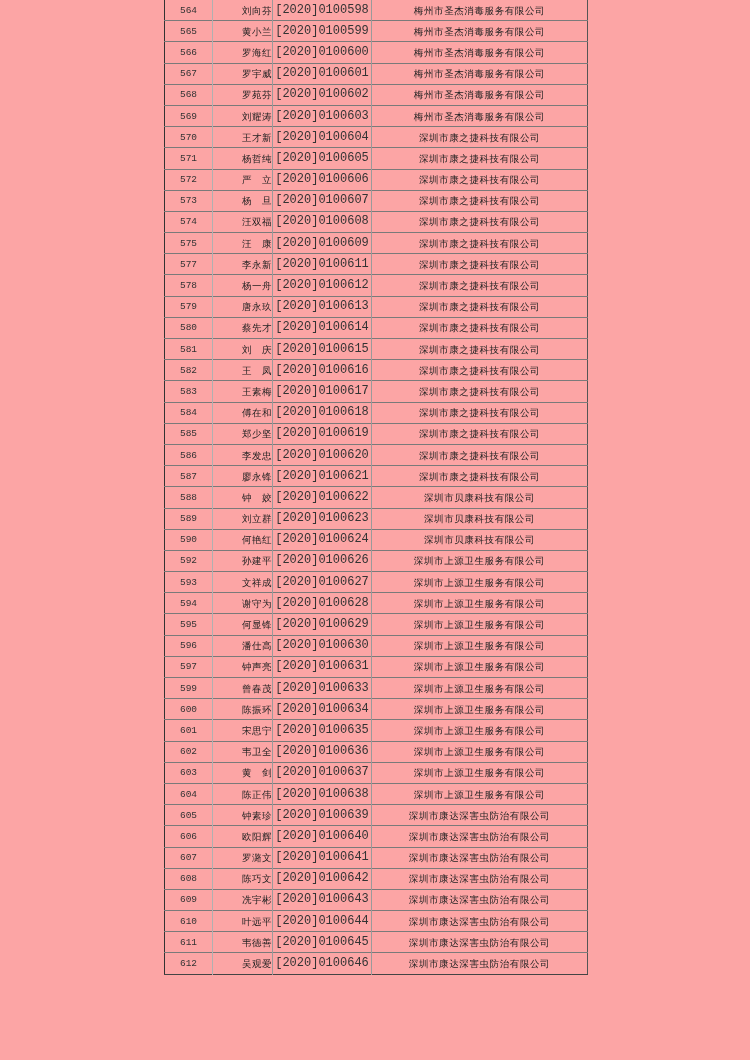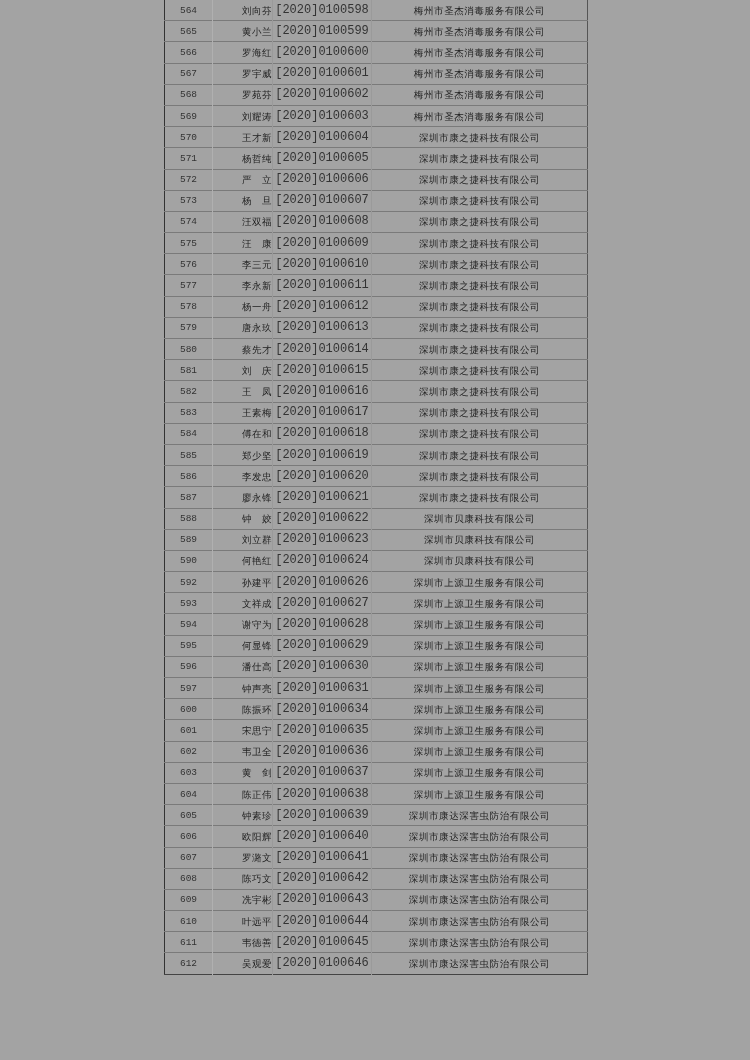--- a/index.html
+++ b/index.html
@@ -14,21 +14,21 @@
       overflow: hidden;
       font-family: "DejaVu Serif", "Liberation Serif", serif;
       color: #222222;
     }
     .page {
       position: absolute;
       left: 0;
       top: 0;
       width: 750px;
       height: 1060px;
-      background: #a3a3a3;
+      background: #fca5a5;
     }
     table.roster {
       position: absolute;
       left: 164px;
       top: -1px;
       width: 423px;
       border-collapse: collapse;
       table-layout: fixed;
       border-left: 1.5px solid #333333;
       border-right: 1.5px solid #555555;
@@ -149,26 +149,20 @@
           <td class="cert">[2020]0100608</td>
           <td class="org">深圳市康之捷科技有限公司</td>
         </tr>
         <tr>
           <td class="no">575</td>
           <td class="name">汪　康</td>
           <td class="cert">[2020]0100609</td>
           <td class="org">深圳市康之捷科技有限公司</td>
         </tr>
         <tr>
-          <td class="no">576</td>
-          <td class="name">李三元</td>
-          <td class="cert">[2020]0100610</td>
-          <td class="org">深圳市康之捷科技有限公司</td>
-        </tr>
-        <tr>
           <td class="no">577</td>
           <td class="name">李永新</td>
           <td class="cert">[2020]0100611</td>
           <td class="org">深圳市康之捷科技有限公司</td>
         </tr>
         <tr>
           <td class="no">578</td>
           <td class="name">杨一舟</td>
           <td class="cert">[2020]0100612</td>
           <td class="org">深圳市康之捷科技有限公司</td>
@@ -272,20 +266,26 @@
         <tr>
           <td class="no">596</td>
           <td class="name">潘仕高</td>
           <td class="cert">[2020]0100630</td>
           <td class="org">深圳市上源卫生服务有限公司</td>
         </tr>
         <tr>
           <td class="no">597</td>
           <td class="name">钟声亮</td>
           <td class="cert">[2020]0100631</td>
+          <td class="org">深圳市上源卫生服务有限公司</td>
+        </tr>
+        <tr>
+          <td class="no">599</td>
+          <td class="name">曾春茂</td>
+          <td class="cert">[2020]0100633</td>
           <td class="org">深圳市上源卫生服务有限公司</td>
         </tr>
         <tr>
           <td class="no">600</td>
           <td class="name">陈振环</td>
           <td class="cert">[2020]0100634</td>
           <td class="org">深圳市上源卫生服务有限公司</td>
         </tr>
         <tr>
           <td class="no">601</td>

